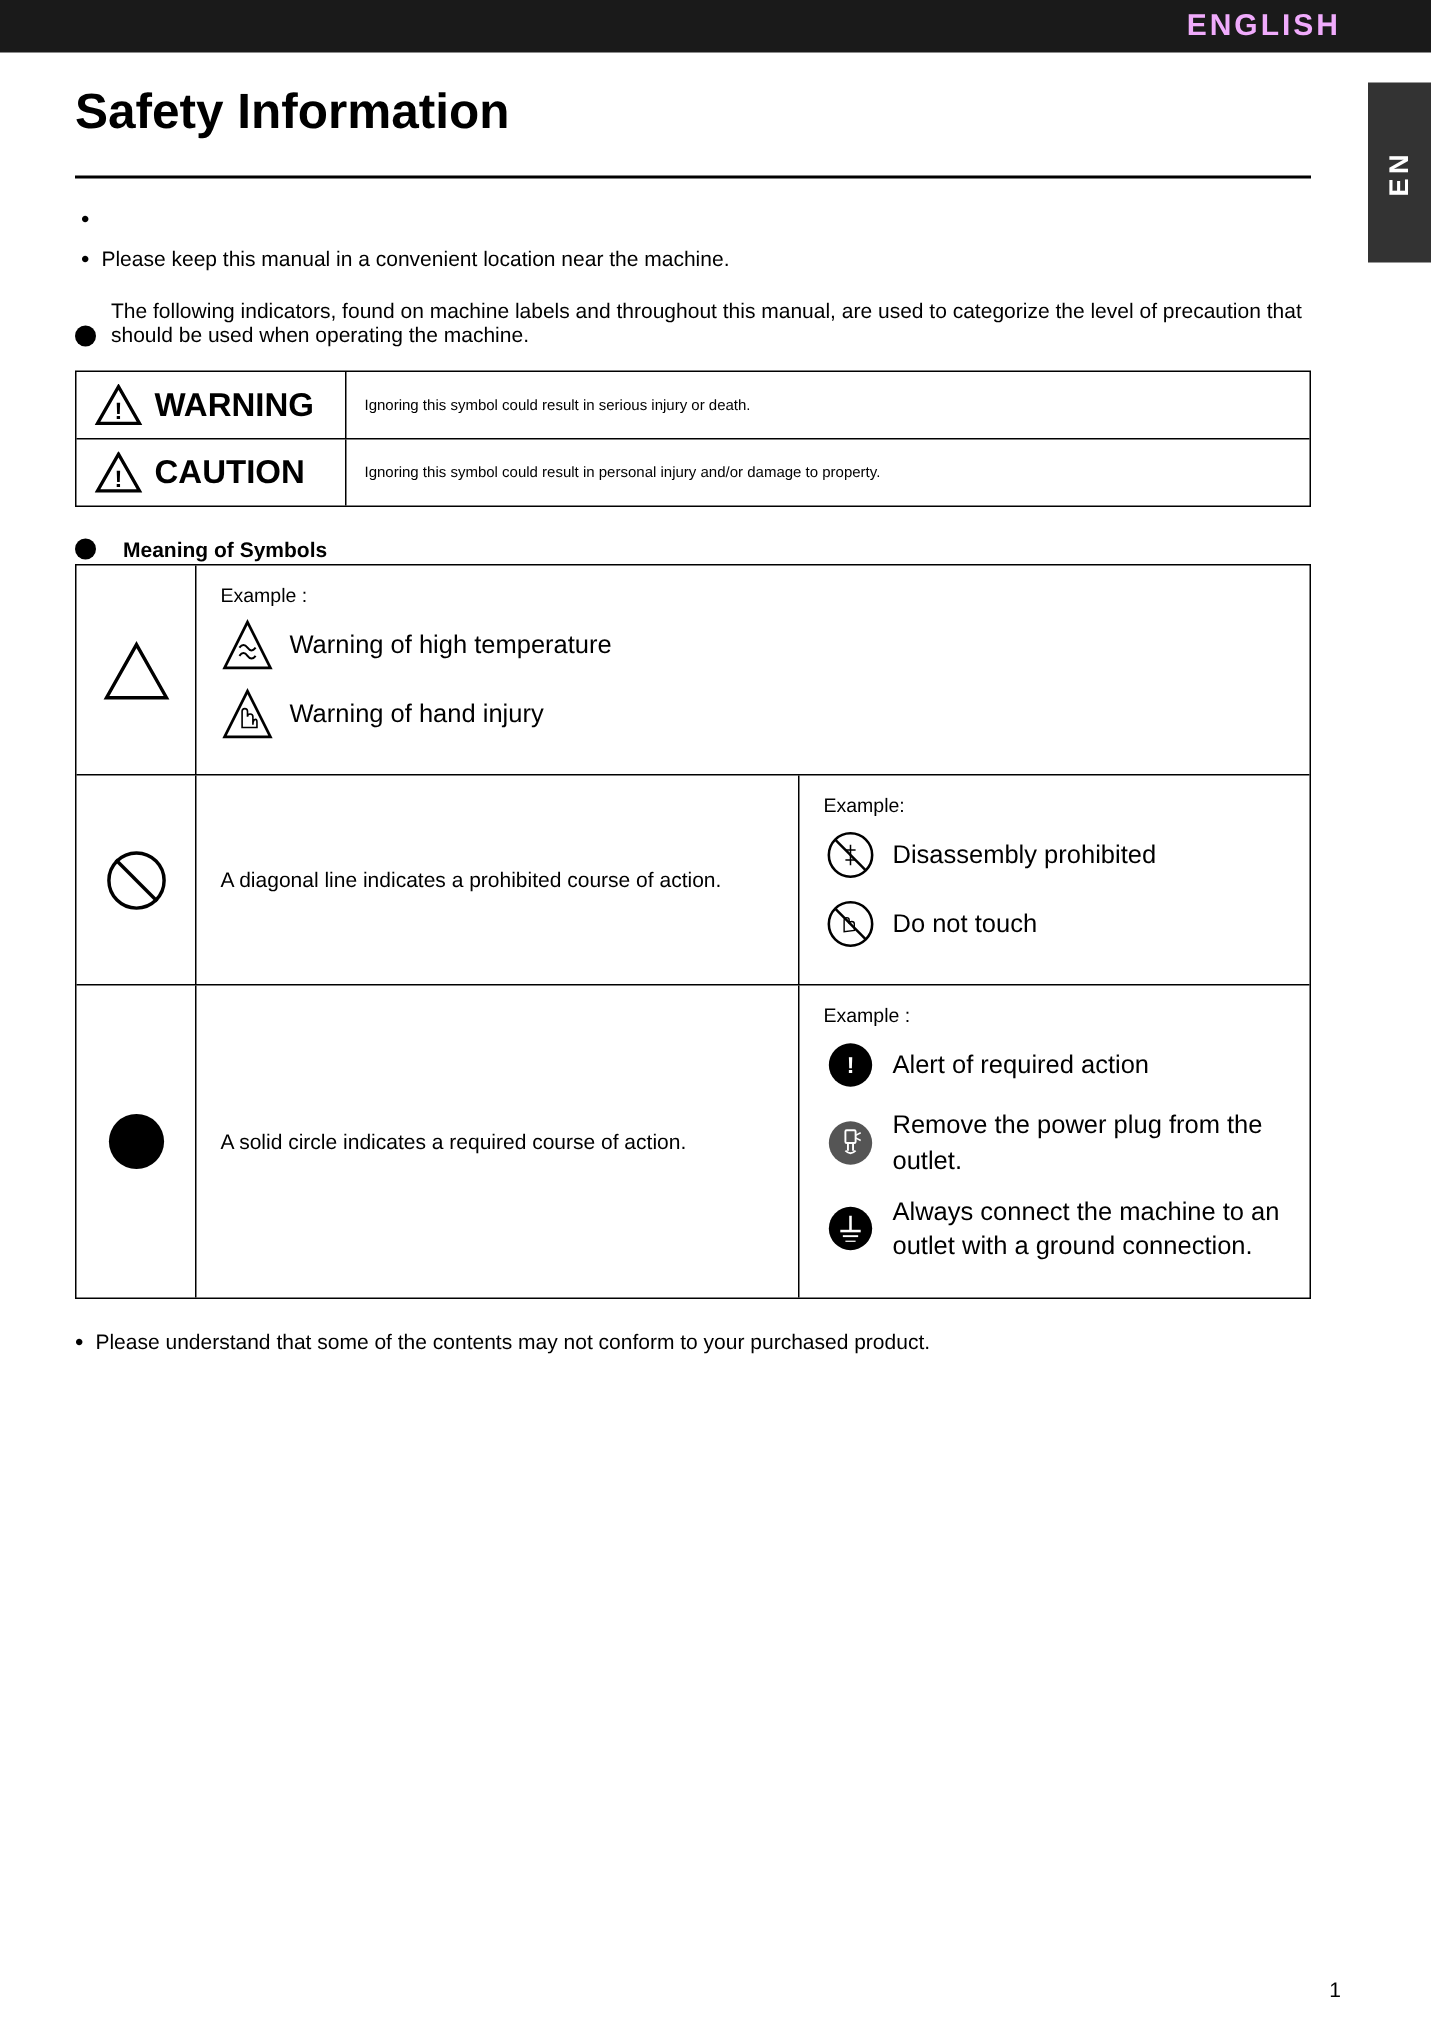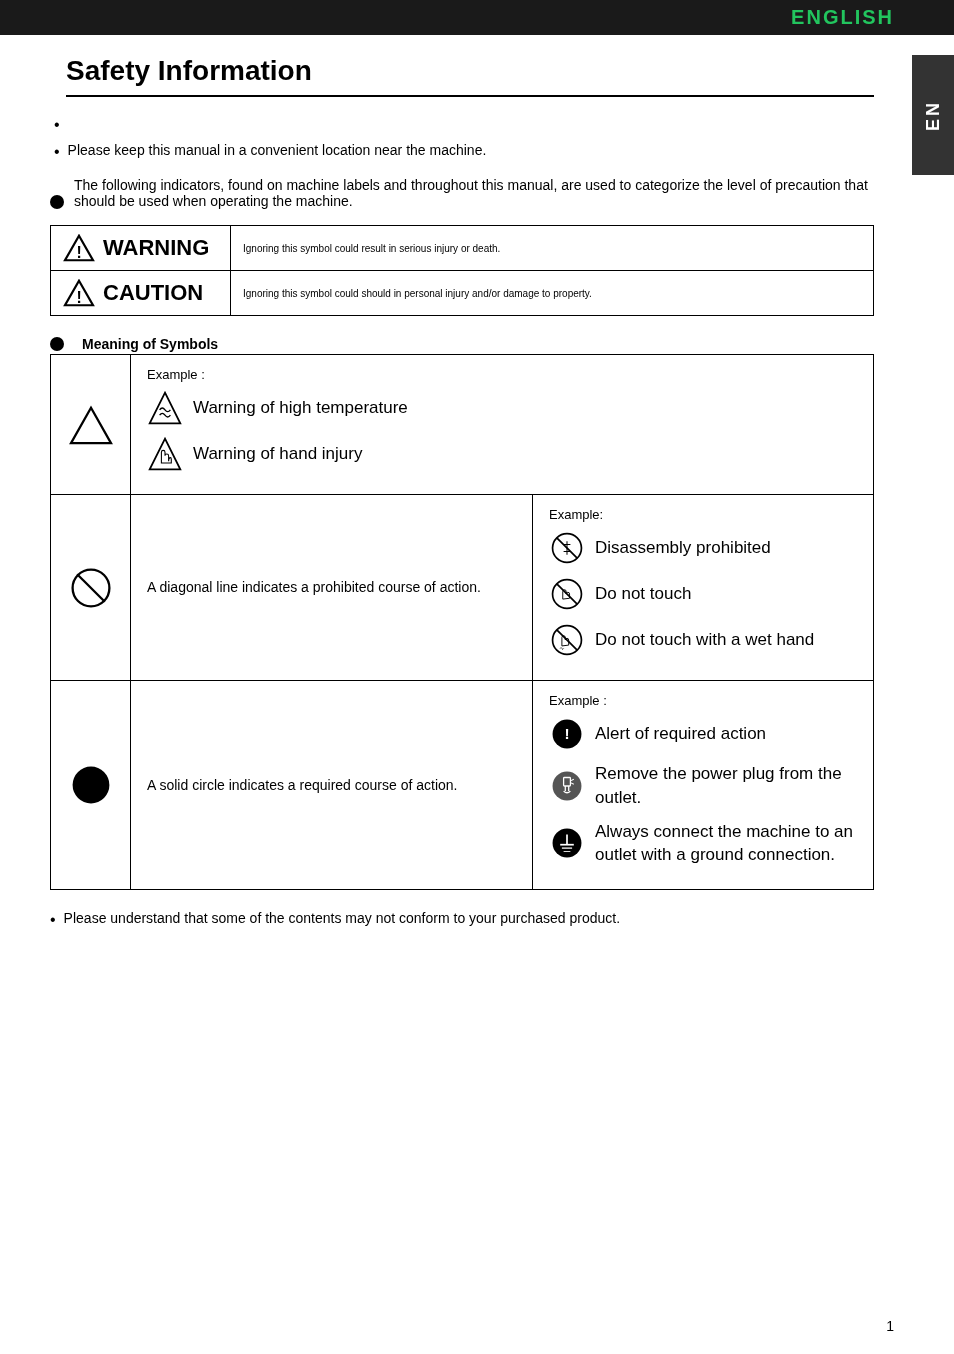--- a/index.html
+++ b/index.html
@@ -9,21 +9,21 @@
       background: #fff;
       color: #000;
       width: 954px;
       min-height: 1354px;
       position: relative;
     }
 
     
     .header-bar {
       background: #1a1a1a;
-      color: #22c55e;
+      color: #f0abfc;
       text-align: right;
       padding: 6px 60px 6px 20px;
       font-size: 20px;
       font-weight: bold;
       letter-spacing: 2px;
     }
 
     
     .side-tab {
       position: absolute;
@@ -44,26 +44,25 @@
       letter-spacing: 3px;
     }
 
     .main-content {
       padding: 20px 60px 30px 50px;
       padding-right: 80px;
     }
 
     
     .page-title {
-      font-size: 28px;
+      font-size: 33px;
       font-weight: bold;
       border-bottom: 2px solid #000;
-      padding-bottom: 8px;
+      padding-bottom: 24px;
       margin-bottom: 18px;
-      margin-left: 16px;
     }
 
     
     .bullet-section {
       margin-bottom: 16px;
     }
     .bullet-item {
       display: flex;
       align-items: flex-start;
       margin-bottom: 8px;
@@ -265,21 +264,21 @@
     <div class="warn-caution-row">
       <div class="warn-caution-label">
 
         <svg class="triangle-icon" viewBox="0 0 36 32" width="36" height="32">
           <polygon points="18,2 34,30 2,30" fill="none" stroke="#000" stroke-width="2.5"></polygon>
           <text x="18" y="27" text-anchor="middle" font-size="18" font-weight="bold" fill="#000">!</text>
         </svg>
         <span>CAUTION</span>
       </div>
       <div class="warn-caution-text">
-        <span>Ignoring this symbol could should in personal injury and/or damage to property.</span>
+        <span>Ignoring this symbol could result in personal injury and/or damage to property.</span>
       </div>
     </div>
   </div>
 
   <div class="meaning-header">
     <div class="circle-bullet" style="margin-top:0;"></div>
     <span>Meaning of Symbols</span>
   </div>
 
   <div class="symbols-table">
@@ -349,32 +348,20 @@
             <svg viewBox="0 0 40 40" width="34" height="34">
               <circle cx="20" cy="20" r="17" fill="none" stroke="#000" stroke-width="2"></circle>
               <line x1="8" y1="8" x2="32" y2="32" stroke="#000" stroke-width="2"></line>
 
               <path d="M15,26 L15,17 Q15,15 17,15 Q19,15 19,17 L19,20 Q19,18 21,18 Q23,18 23,20 L23,25 Z" fill="none" stroke="#000" stroke-width="1.1"></path>
             </svg>
           </div>
           <span class="example-item-text">Do not touch</span>
         </div>
 
-        <div class="example-item">
-          <div class="example-item-icon">
-            <svg viewBox="0 0 40 40" width="34" height="34">
-              <circle cx="20" cy="20" r="17" fill="none" stroke="#000" stroke-width="2"></circle>
-              <line x1="8" y1="8" x2="32" y2="32" stroke="#000" stroke-width="2"></line>
-
-              <path d="M14,27 L14,17 Q14,15 16,15 Q18,15 18,17 L18,20 Q18,18 20,18 Q22,18 22,20 L22,26 Z" fill="none" stroke="#000" stroke-width="1.1"></path>
-              <path d="M12,30 Q13,28 14,30 Q15,32 16,30" fill="none" stroke="#000" stroke-width="1"></path>
-            </svg>
-          </div>
-          <span class="example-item-text">Do not touch with a wet hand</span>
-        </div>
       </div>
     </div>
 
     <div class="symbols-row">
       <div class="symbols-icon-cell">
         <svg viewBox="0 0 50 50" width="46" height="46">
           <circle cx="25" cy="25" r="20" fill="#000"></circle>
         </svg>
       </div>
       <div class="symbols-desc-cell">

